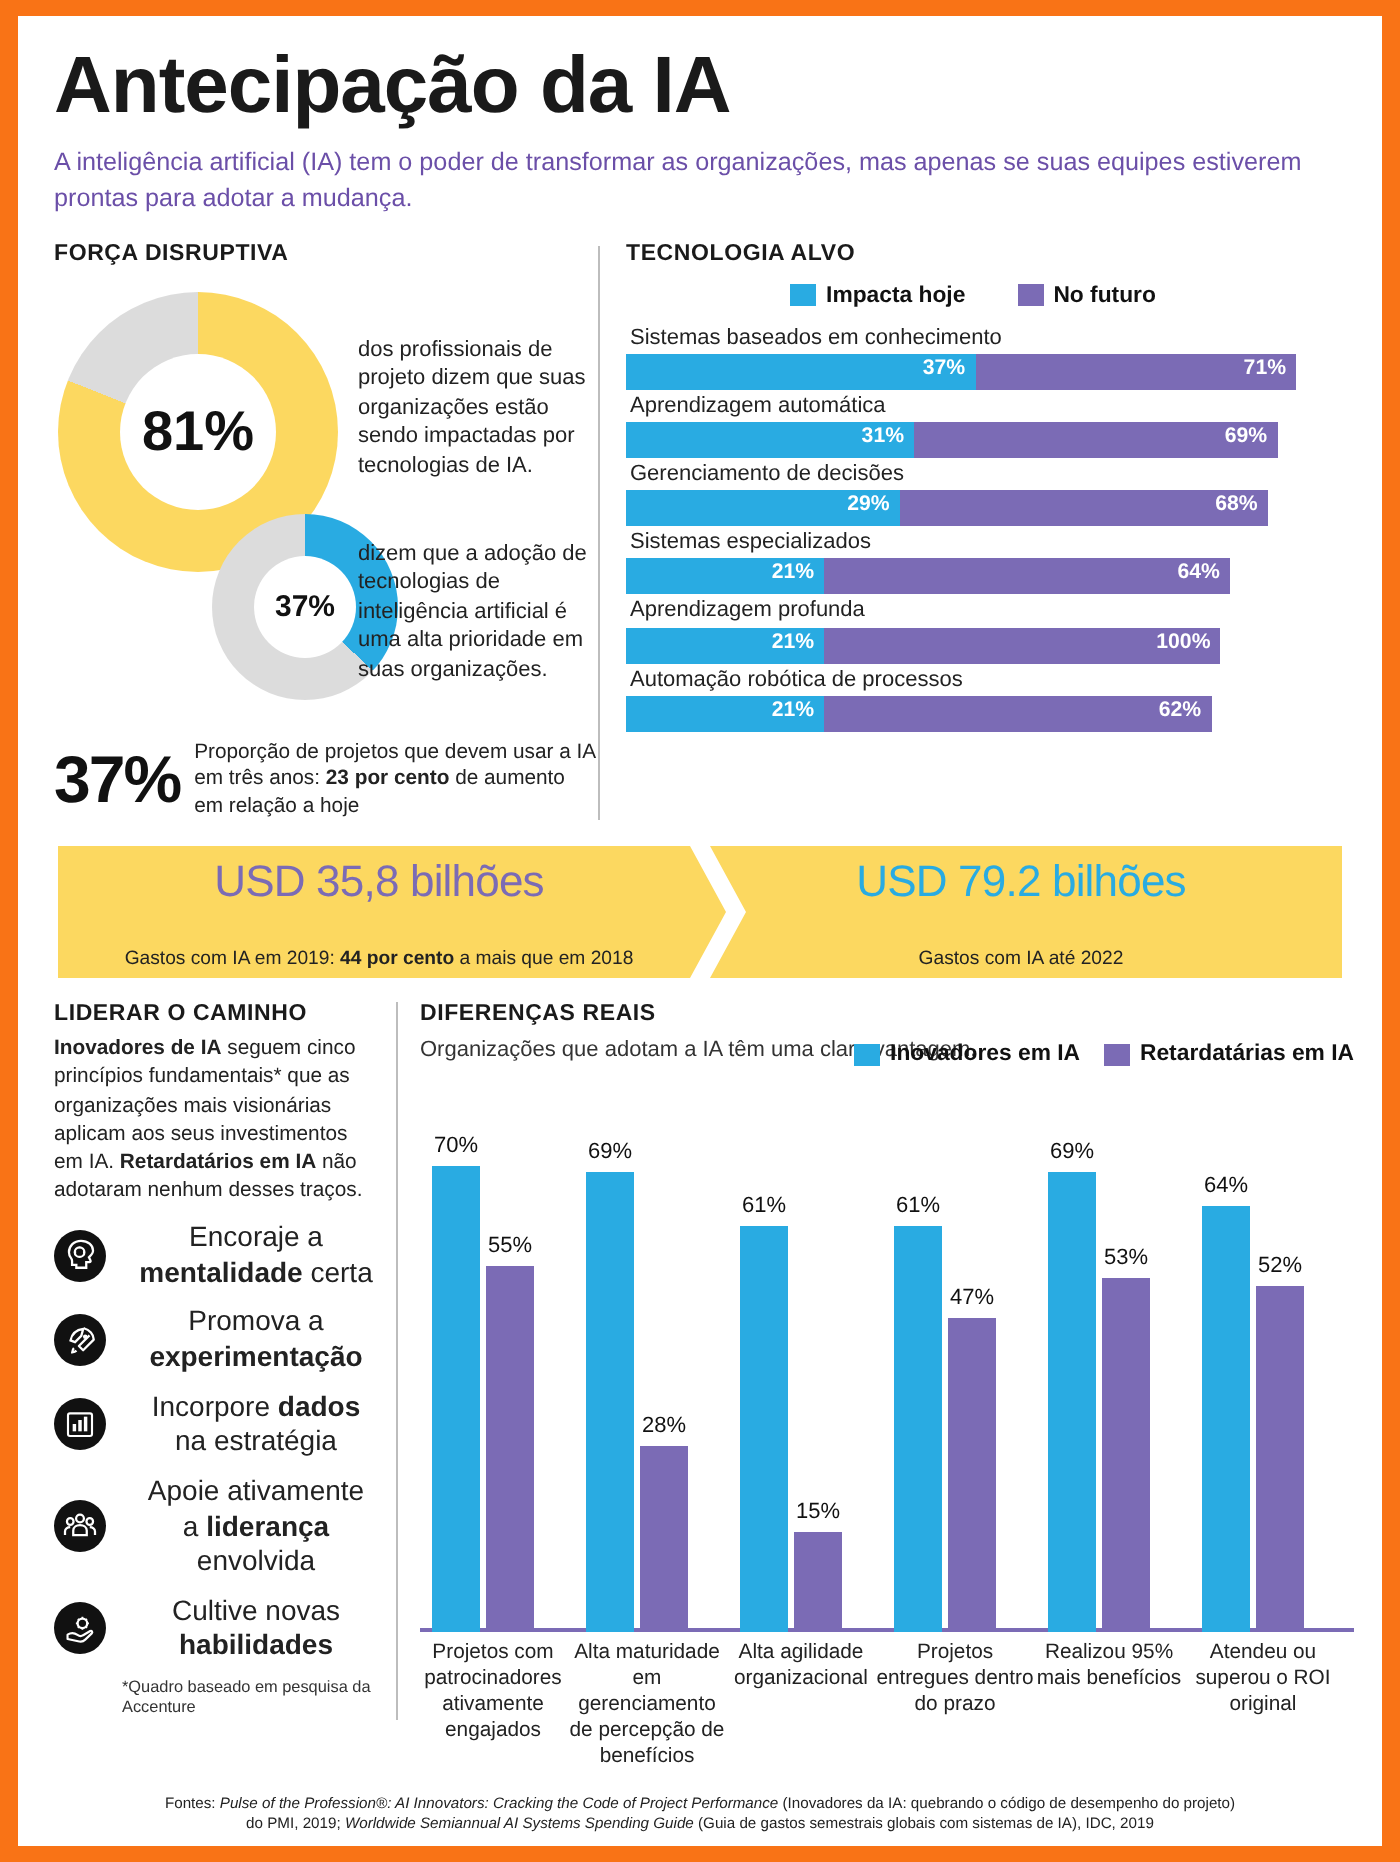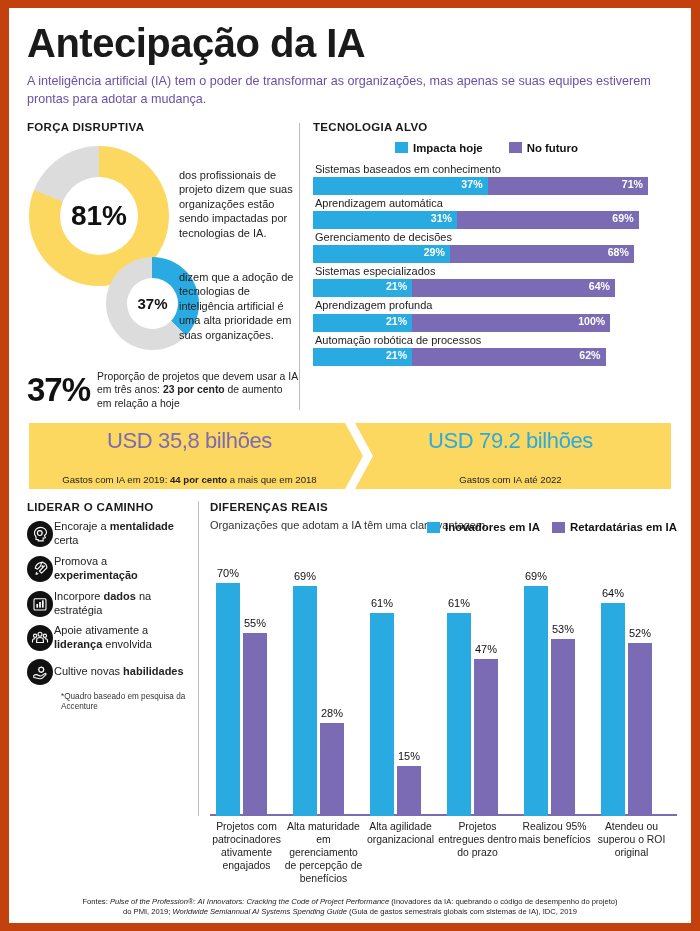--- a/index.html
+++ b/index.html
@@ -5,21 +5,21 @@
   * { box-sizing: border-box; margin: 0; padding: 0; }
   html, body {
     width: 700px; height: 931px;
     font-family: "Liberation Sans", sans-serif;
     background: #6B4FA8;
     overflow: hidden;
   }
   #page {
     position: relative;
     width: 700px; height: 931px;
-    background: #c2410c;
+    background: #f97316;
     padding: 8px 9px;
   }
   #canvas {
     position: relative;
     width: 682px; height: 915px;
     background: #ffffff;
     overflow: hidden;
   }
 
   
@@ -128,21 +128,21 @@
 
   .bl-body { font-size: 10.4px; color: #222; line-height: 1.36; margin-top: 3px; }
   .bl-body b { font-weight: bold; }
 
   .princ { margin-top: 7px; }
   .princ-row { display: flex; align-items: center; margin-bottom: 7px; }
   .princ-ico {
     width: 26px; height: 26px; border-radius: 50%; background: #111;
     flex: 0 0 26px; display: flex; align-items: center; justify-content: center;
   }
-  .princ-txt { margin-left: 1px; font-size: 11px; color: #222; line-height: 1.26; }
+  .princ-txt { margin-left: 16px; font-size: 14px; color: #222; line-height: 1.26; text-align: center; }
   .princ-txt b { font-weight: bold; }
   .foot-note { margin-top: 4px; margin-left: 34px; font-size: 8.2px; color: #333; line-height: 1.25; }
 
   
   .vchart { position: relative; height: 278px; margin-top: 5px; }
   .vaxis { position: absolute; left: 0; bottom: 0; width: 100%; height: 2px; background: #7B6BB5; }
   .vbar { position: absolute; bottom: 0; }
   .vbar.b { background: #29ABE2; }
   .vbar.p { background: #7B6BB5; }
   .vlabel {
@@ -300,20 +300,21 @@
     </div>
     <svg class="banner-arrow" viewBox="0 0 34 66" preserveAspectRatio="none">
       <path d="M0,0 L18,33 L0,66 L10,66 L28,33 L10,0 Z" fill="#ffffff"></path>
     </svg>
   </div>
 
   <div class="bottom">
 
     <div class="bl">
       <div class="sec-title">LIDERAR O CAMINHO</div>
+      <div class="bl-body"><b>Inovadores de IA</b><span> seguem cinco princípios fundamentais* que as organizações mais visionárias aplicam aos seus investimentos em IA. </span><b>Retardatários em IA</b><span> não adotaram nenhum desses traços.</span></div>
 
       <div class="princ" id="principles">
             <div class="princ-row">
               <div class="princ-ico">
                 <svg width="17" height="17" viewBox="0 0 24 24">
                   <path d="M12 2C7 2 3.5 5.6 3.5 10c0 2 .7 3.3 1.6 4.4.5.7.6 1.2.6 2V19h3v2h7v-4h2.2c.7 0 1.1-.6.8-1.2l-1.1-2.2C19.3 12 20.5 11 20.5 9 20.5 5.1 16.9 2 12 2z" fill="none" stroke="#fff" stroke-width="1.6"></path>
                   <circle cx="11" cy="10" r="3.4" fill="none" stroke="#fff" stroke-width="1.6"></circle>
                   <path d="M11 6.2v1M11 12.8v1M7.6 10h1M13.4 10h1" stroke="#fff" stroke-width="1.4"></path>
                 </svg>
               </div>

